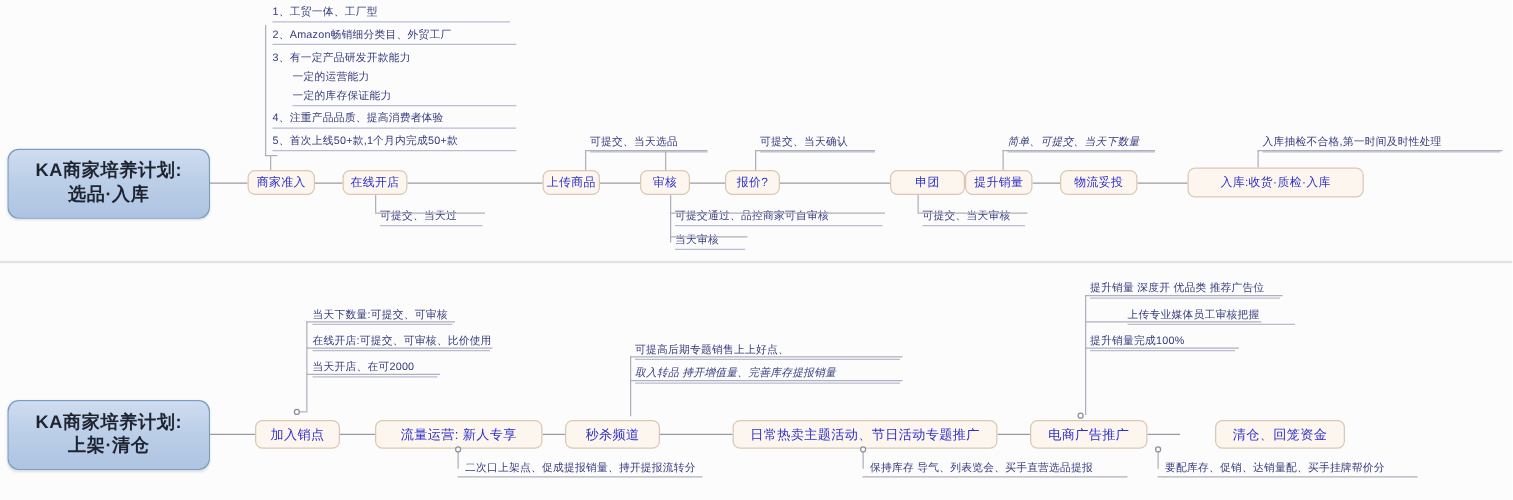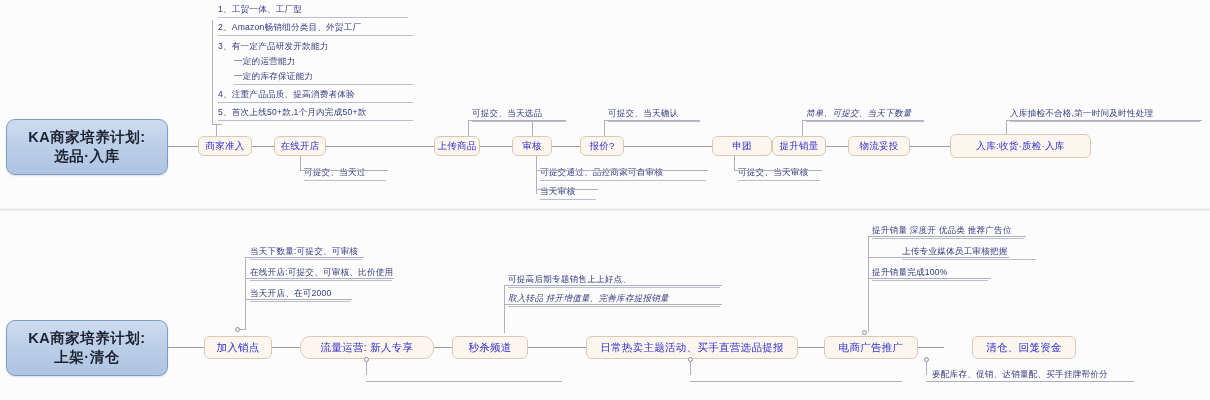--- a/index.html
+++ b/index.html
@@ -165,23 +165,23 @@
     </div>
 
     <div class="hline" style="left:168px; top:136px; width:36px;"></div>
     <div class="hline" style="left:272px; top:136px; width:28px;"></div>
     <div class="hline" style="left:434px; top:136px; width:18px;"></div>
     <div class="hline" style="left:528px; top:136px; width:58px;"></div>
     <div class="hline" style="left:798px; top:136px; width:26px;"></div>
     <div class="hline" style="left:918px; top:136px; width:26px;"></div>
 
     <div class="node big" style="left:204px; top:125px; width:68px; height:23px;">加入销点</div>
-    <div class="node big" style="left:300px; top:125px; width:134px; height:23px;border-radius:10px;">流量运营: 新人专享</div>
+    <div class="node big" style="left:300px; top:125px; width:134px; height:23px;">流量运营: 新人专享</div>
     <div class="node big" style="left:452px; top:125px; width:76px; height:23px;">秒杀频道</div>
-    <div class="node big" style="left:586px; top:125px; width:212px; height:23px;">日常热卖主题活动、买手直营选品提报</div>
+    <div class="node big" style="left:586px; top:125px; width:212px; height:23px;">日常热卖主题活动、节日活动专题推广</div>
     <div class="node big" style="left:824px; top:125px; width:94px; height:23px;">电商广告推广</div>
     <div class="node big" style="left:972px; top:125px; width:104px; height:23px;">清仓、回笼资金</div>
 
     <div class="note" style="left:250px; top:35px; width:112px;">当天下数量:可提交、可审核</div>
     <div class="note" style="left:250px; top:56px; width:142px;">在线开店:可提交、可审核、比价使用</div>
     <div class="note" style="left:250px; top:77px; width:100px;">当天开店、在可2000</div>
     <div class="vline lite" style="left:245px; top:46px; height:72px;"></div>
     <div class="hline lite" style="left:245px; top:46px; width:119px;"></div>
     <div class="hline lite" style="left:245px; top:67px; width:149px;"></div>
     <div class="hline lite" style="left:245px; top:88px; width:107px;"></div>
@@ -196,24 +196,26 @@
 
     <div class="note" style="left:872px; top:14px; width:152px;">提升销量 深度开 优品类 推荐广告位</div>
     <div class="note" style="left:872px; top:35px; width:134px;margin-left:30px;">上传专业媒体员工审核把握</div>
     <div class="note" style="left:872px; top:56px; width:116px;">提升销量完成100%</div>
     <div class="vline lite" style="left:868px; top:25px; height:96px;"></div>
     <div class="hline lite" style="left:868px; top:25px; width:158px;"></div>
     <div class="hline lite" style="left:868px; top:46px; width:141px;"></div>
     <div class="hline lite" style="left:868px; top:67px; width:123px;"></div>
     <div class="dot" style="left:862px; top:119px;"></div>
 
+    <div class="note nb" style="left:372px; top:158px;">二次口上架点、促成提报销量、持开提报流转分</div>
     <div class="vline lite" style="left:366px; top:148px; height:16px;"></div>
     <div class="hline lite" style="left:366px; top:170px; width:196px;"></div>
     <div class="dot" style="left:364px; top:146px;"></div>
 
+    <div class="note nb" style="left:696px; top:158px;">保持库存 导气、列表览会、买手直营选品提报</div>
     <div class="vline lite" style="left:690px; top:148px; height:16px;"></div>
     <div class="hline lite" style="left:690px; top:170px; width:212px;"></div>
     <div class="dot" style="left:688px; top:146px;"></div>
 
     <div class="note nb" style="left:932px; top:158px;">要配库存、促销、达销量配、买手挂牌帮价分</div>
     <div class="vline lite" style="left:926px; top:148px; height:16px;"></div>
     <div class="hline lite" style="left:926px; top:170px; width:208px;"></div>
     <div class="dot" style="left:924px; top:146px;"></div>
   </div>
 

